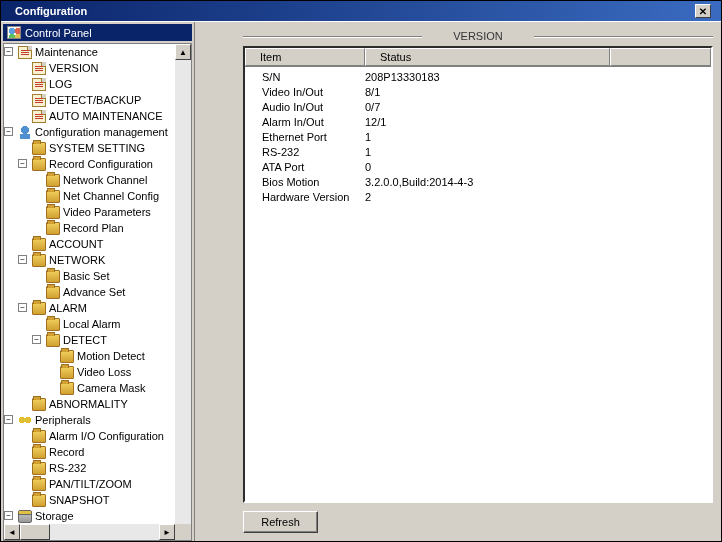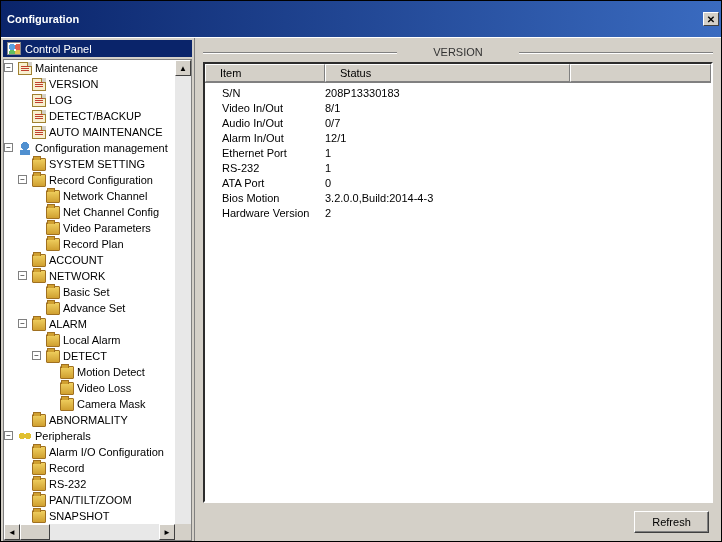--- a/index.html
+++ b/index.html
@@ -17,41 +17,42 @@
       border: 1px solid #000;
       display: flex;
       flex-direction: column;
     }
     .titlebar {
       background: linear-gradient(to right, #0a246a, #3a6bc0);
       color: #fff;
       display: flex;
       align-items: center;
       justify-content: space-between;
-      height: 36px;
-      padding: 0 2px;
+      height: 20px;
+      padding: 0 10px;
       font-weight: bold;
       gap: 35px;
     }
     .titlebar .title { padding-left: 4px; }
     .titlebar .close {
       width: 16px; height: 14px;
       background: #d4d0c8;
       border: 1px solid #fff;
       border-right-color: #404040; border-bottom-color: #404040;
       color: #000; font-weight: bold; font-size: 10px;
       display: flex; align-items: center; justify-content: center;
       cursor: default;
     }
     .content {
       flex: 1;
       display: flex;
       background: #d4d0c8;
       border-top: 1px solid #fff;
       overflow: hidden;
+      gap: 40px;
     }
     
     .leftpane {
       width: 194px;
       display: flex;
       flex-direction: column;
       border-right: 1px solid #808080;
     }
     .rootlabel {
       background: #0a246a;
@@ -132,21 +133,21 @@
       padding:2px 14px;
       height:18px;
     }
     .col-item { width:120px; }
     .col-status { width:245px; }
     .col-blank { flex:1; }
     .listbody { flex:1; padding: 2px 0; }
     .row { display:flex; height:15px; align-items:center; }
     .row .c1 { width:120px; padding-left:17px; }
     .row .c2 { flex:1; }
-    .footer { display:flex; justify-content:flex-end; padding:8px 4px 0 0;}
+    .footer { display:flex; padding:8px 4px 0 0;}
     .btn {
       min-width:75px; height:22px;
       background:#d4d0c8;
       border:1px solid #fff; border-right-color:#404040; border-bottom-color:#404040;
       box-shadow: inset -1px -1px 0 #808080;
       font: inherit;
       cursor: default;
     }
 
     

